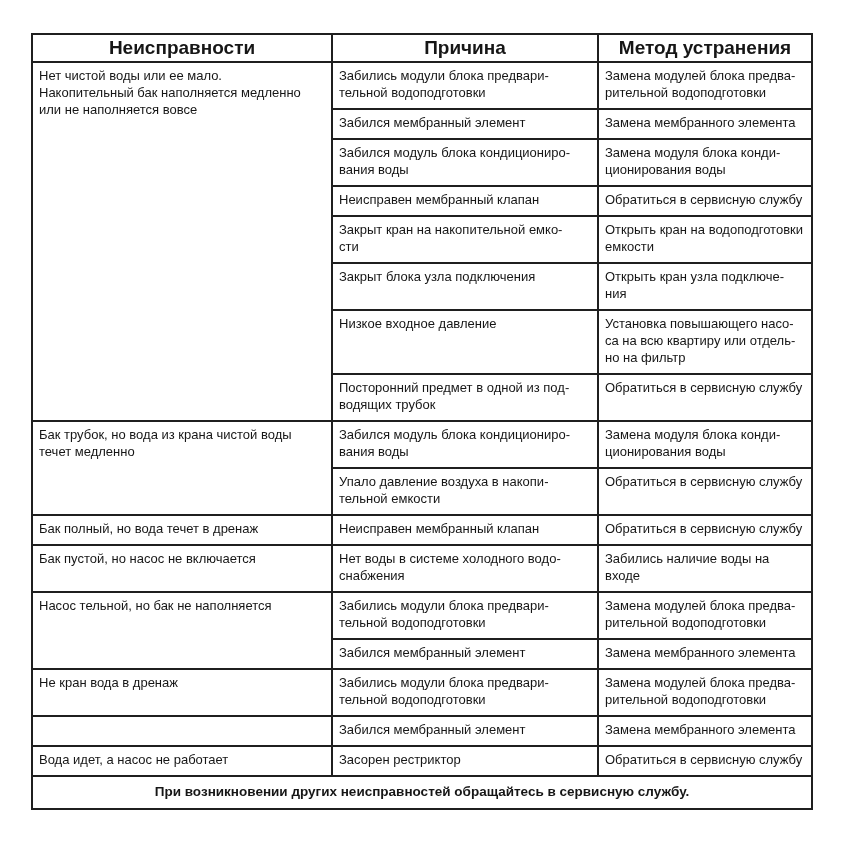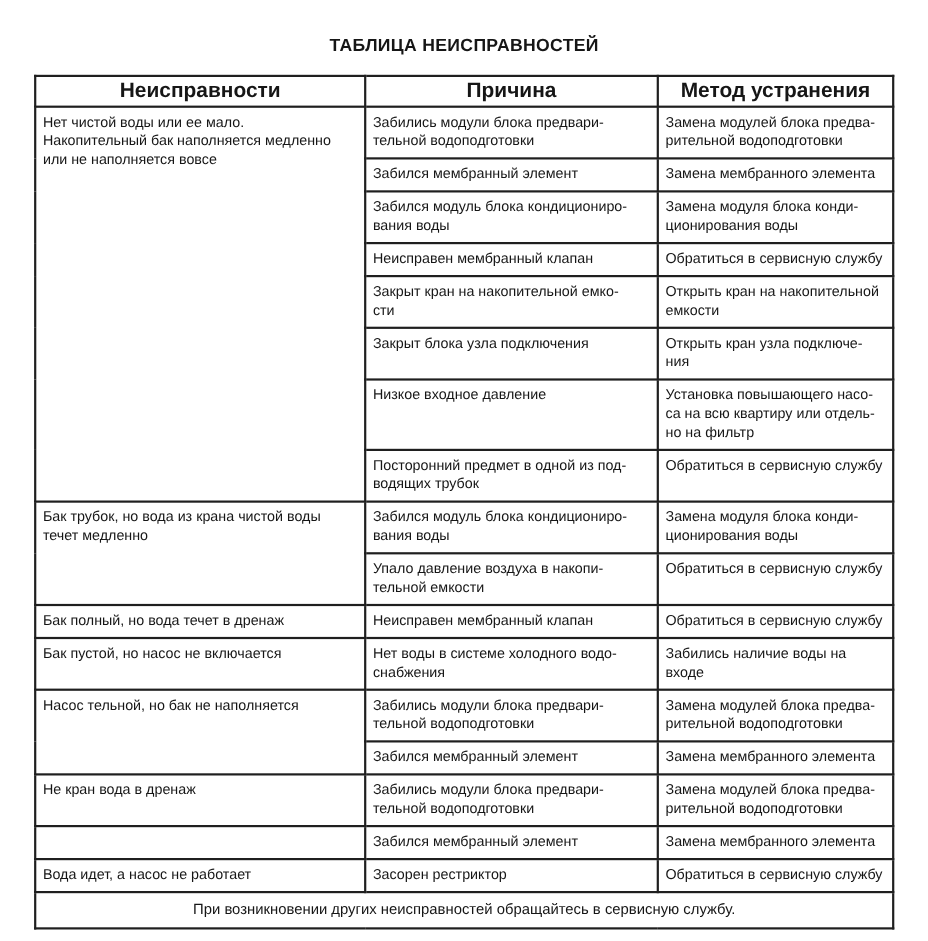--- a/index.html
+++ b/index.html
@@ -54,32 +54,31 @@
   }
   td {
     white-space: pre-line;
     word-break: normal;
     hyphens: none;
     border-radius: 28px;
   }
   td.footer-cell {
     white-space: normal;
     text-align: center;
-    font-weight: normal;
+    font-weight: bold;
     font-size: 13.5px;
     padding: 6px 4px 8px 4px;
     vertical-align: middle;
   }
 </style>
 </head>
 <body>
 
 <div class="page">
 
-  <h1 class="doc-title">ТАБЛИЦА НЕИСПРАВНОСТЕЙ</h1>
 
   <table class="fault-table">
     <colgroup>
       <col class="c-fault">
       <col class="c-cause">
       <col class="c-remedy">
     </colgroup>
 
     <thead>
       <tr>
@@ -110,21 +109,21 @@
         <td>Замена модуля блока конди-
 ционирования воды</td>
       </tr>
       <tr>
         <td>Неисправен мембранный клапан</td>
         <td>Обратиться в сервисную службу</td>
       </tr>
       <tr>
         <td>Закрыт кран на накопительной емко-
 сти</td>
-        <td>Открыть кран на накопительной
+        <td>Открыть кран на водоподготовки
 емкости</td>
       </tr>
       <tr>
         <td>Закрыт блока узла подключения</td>
         <td>Открыть кран узла подключе-
 ния</td>
       </tr>
       <tr>
         <td>Низкое входное давление</td>
         <td>Установка повышающего насо-

